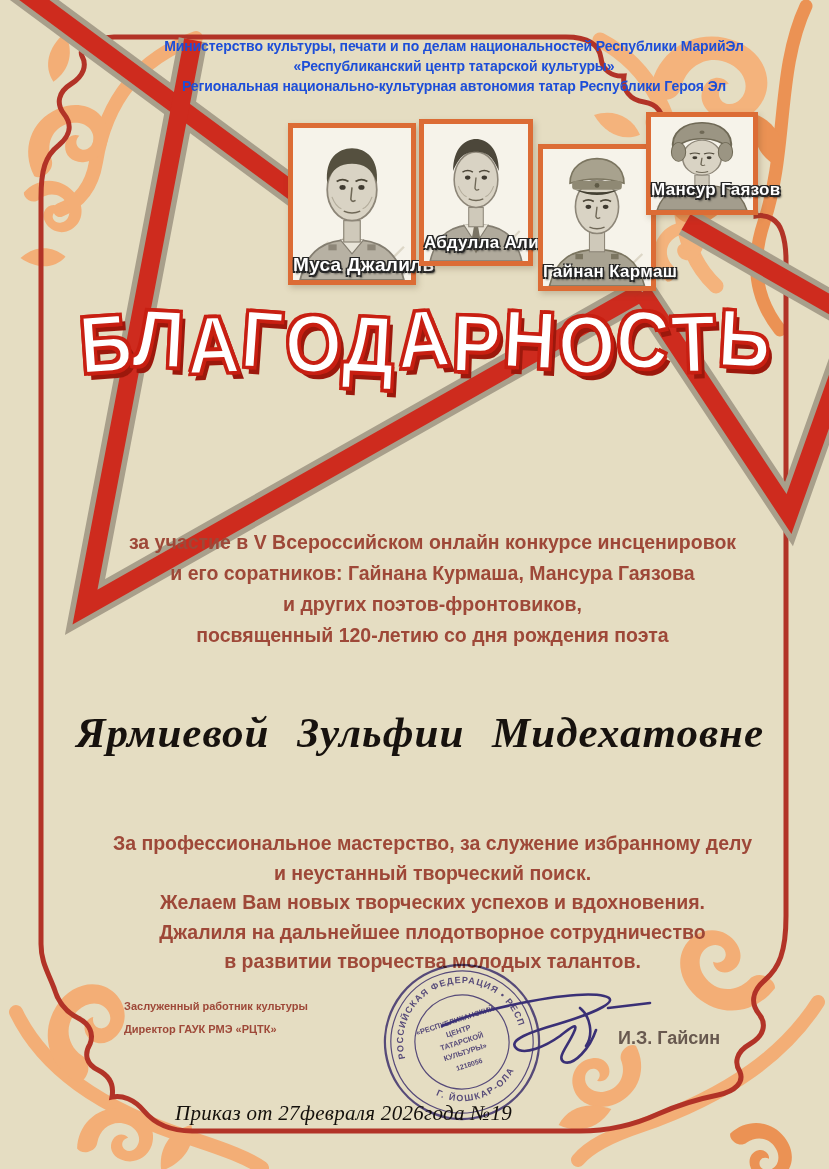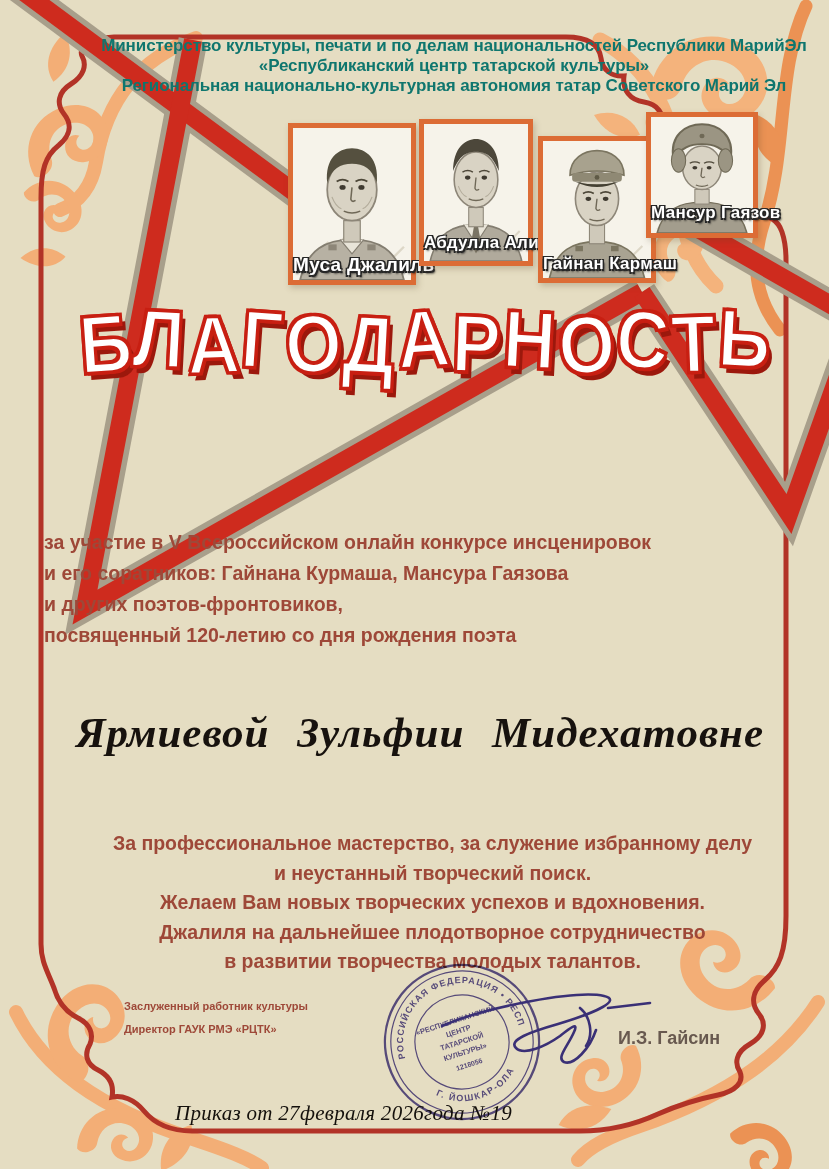--- a/index.html
+++ b/index.html
@@ -5,21 +5,21 @@
   html,body{margin:0;padding:0;background:#777;}
   .page{
     position:relative;width:829px;height:1169px;margin:0 auto;
     background:#e5ddc2;overflow:hidden;
     font-family:"Liberation Sans",sans-serif;
   }
   .decor{position:absolute;inset:0;width:829px;height:1169px;}
   
   .org{
     position:absolute;top:36px;left:88px;width:732px;text-align:center;
-    color:#0f766e;font-weight:bold;font-size:17px;line-height:20px;letter-spacing:-0.1px;
+    color:#1d4ed8;font-weight:bold;font-size:14px;line-height:20px;letter-spacing:-0.1px;
   }
   
   .photo{
     position:absolute;border:5px solid #dc6c35;background:#f6f3ea;
     box-shadow:inset 0 0 0 3px #ffffff, 2px 3px 6px rgba(90,70,40,.25);
     box-sizing:border-box;
   }
   .photo svg{display:block;width:100%;height:100%;}
   .plabel{
     position:absolute;left:0;right:0;text-align:center;color:#fff;font-weight:bold;
@@ -32,21 +32,21 @@
     position:absolute;top:294px;left:40px;right:18px;margin:0;text-align:center;
     font-size:73px;font-weight:bold;color:#fff;letter-spacing:2px;line-height:96px;
   }
   .title span{
     display:inline-block;
     -webkit-text-stroke:2.5px #c81f12;
     text-shadow:-2px -2px 0 #c81f12,2px -2px 0 #c81f12,-2px 2px 0 #c81f12,2px 2px 0 #c81f12,
                  5px 6px 0 #9c180c;
   }
   .citation{
-    position:absolute;top:527px;left:44px;width:745px;margin:0;
+    position:absolute;top:527px;left:60px;width:745px;margin:0;text-align:center;
     color:#9e4838;font-size:19.5px;line-height:31px;font-weight:bold;
   }
   .recipient{
     position:absolute;top:708px;left:0;width:840px;text-align:center;
     font-family:"Liberation Serif",serif;font-style:italic;font-weight:bold;
     font-size:43px;color:#17120e;word-spacing:16px;letter-spacing:1px;
   }
   .message{
     position:absolute;top:829px;left:70px;width:725px;margin:0;text-align:center;
     color:#9e4838;font-size:19.5px;line-height:29.5px;font-weight:bold;
@@ -143,21 +143,21 @@
         <path d="M 193 40 L 85 607 L 642 292"></path>
         <path d="M 642 292 L 789 514 L 858 320"></path>
         <path d="M 686 222 L 892 340"></path>
       </g>
     </g>
   </svg>
 
   <header class="org">
     <div>Министерство культуры, печати и по делам национальностей Республики МарийЭл</div>
     <div>«Республиканский центр татарской культуры»</div>
-    <div>Региональная национально-культурная автономия татар Советского Марий Эл</div>
+    <div>Региональная национально-культурная автономия татар Республики Героя Эл</div>
   </header>
 
   <figure class="photo" style="left:276px;top:111px;width:128px;height:162px;margin:12px">
     <svg viewBox="0 0 100 128" preserveAspectRatio="none">
       <rect width="100" height="128" fill="#f6f3ea"></rect>
       <path d="M6 120 L30 96 M10 126 L44 92 M70 124 L94 100" stroke="#ddd7c7" stroke-width="2"></path>
       <path d="M6 128 C 12 102 28 94 50 94 C 72 94 88 102 94 128 Z" fill="#b7b1a3" stroke="#837d70" stroke-width="1.5"></path>
       <path d="M40 94 L50 106 L60 94" fill="#e8e4d8" stroke="#837d70" stroke-width="1"></path>
       <rect x="43" y="78" width="14" height="18" fill="#cfc9ba" stroke="#8d8678"></rect>
       <ellipse cx="50" cy="52" rx="21" ry="26" fill="#d9d3c4" stroke="#8d8678" stroke-width="1.5"></ellipse>
@@ -185,42 +185,42 @@
       <path d="M28 44 C 28 22 40 14 50 14 C 60 14 72 22 72 44 C 66 30 60 26 50 26 C 40 26 34 30 28 44 Z" fill="#4c473a"></path>
       <ellipse cx="42" cy="50" rx="2.6" ry="2" fill="#3f3a30"></ellipse>
         <ellipse cx="58" cy="50" rx="2.6" ry="2" fill="#3f3a30"></ellipse>
       <path d="M37 45 Q42 42 47 45 M53 45 Q58 42 63 45" stroke="#4d4738" fill="none" stroke-width="1.5"></path>
       <path d="M50 50 L49 60 Q50 63 53 61 M43 70 Q50 73 57 70" stroke="#6f6857" fill="none" stroke-width="1.3"></path>
       <path d="M33 58 q3 8 8 10 M67 58 q-3 8 -8 10" stroke="#b3ac9b" fill="none"></path>
     </svg>
     <figcaption class="plabel" style="bottom:8px;font-size:17px">Абдулла Алиш</figcaption>
   </figure>
 
-  <figure class="photo" style="left:538px;top:136px;width:118px;height:147px;margin:0">
+  <figure class="photo" style="left:538px;top:144px;width:118px;height:147px;margin:0">
     <svg viewBox="0 0 100 128" preserveAspectRatio="none">
       <rect width="100" height="128" fill="#f6f3ea"></rect>
       <path d="M8 122 L34 96 M64 126 L92 98" stroke="#ddd7c7" stroke-width="2"></path>
       <path d="M6 128 C 12 102 28 94 50 94 C 72 94 88 102 94 128 Z" fill="#a9a392" stroke="#7b7560" stroke-width="1.5"></path>
       <rect x="43" y="78" width="14" height="18" fill="#cfc9ba" stroke="#8d8678"></rect>
       <ellipse cx="50" cy="54" rx="20" ry="25" fill="#d9d3c4" stroke="#8d8678" stroke-width="1.5"></ellipse>
       <path d="M25 32 C 25 16 38 9 50 9 C 62 9 75 16 75 32 Q 50 24 25 32 Z" fill="#a8a28e" stroke="#7b7560" stroke-width="1.5"></path>
       <rect x="27" y="30" width="46" height="8" rx="3" fill="#8f8974"></rect>
       <path d="M30 38 Q 50 48 70 38 Q 50 43 30 38 Z" fill="#444032"></path>
       <circle cx="50" cy="34" r="2.2" fill="#5f5a46"></circle>
       <ellipse cx="42" cy="54" rx="2.6" ry="2" fill="#3f3a30"></ellipse>
         <ellipse cx="58" cy="54" rx="2.6" ry="2" fill="#3f3a30"></ellipse>
       <path d="M37 49 Q42 46 47 49 M53 49 Q58 46 63 49" stroke="#4d4738" fill="none" stroke-width="1.5"></path>
       <path d="M50 54 L49 63 Q50 66 53 64 M43 73 Q50 76 57 73" stroke="#6f6857" fill="none" stroke-width="1.3"></path>
       <rect x="30" y="98" width="7" height="5" fill="#7b7560"></rect>
         <rect x="63" y="98" width="7" height="5" fill="#7b7560"></rect>
     </svg>
     <figcaption class="plabel" style="bottom:4px;font-size:17px">Гайнан Кармаш</figcaption>
   </figure>
 
-  <figure class="photo" style="left:646px;top:112px;width:112px;height:126px;margin:0">
+  <figure class="photo" style="left:646px;top:112px;width:112px;height:103px;margin:0">
     <svg viewBox="0 0 100 128" preserveAspectRatio="none">
       <rect width="100" height="128" fill="#f6f3ea"></rect>
       <path d="M6 124 L30 100 M68 126 L94 100" stroke="#ddd7c7" stroke-width="2"></path>
       <path d="M6 128 C 12 102 28 94 50 94 C 72 94 88 102 94 128 Z" fill="#a39d8d" stroke="#766f5c" stroke-width="1.5"></path>
       <rect x="43" y="80" width="14" height="16" fill="#cfc9ba" stroke="#8d8678"></rect>
       <ellipse cx="50" cy="56" rx="19" ry="24" fill="#d9d3c4" stroke="#8d8678" stroke-width="1.5"></ellipse>
       <path d="M22 46 C 18 20 34 8 50 8 C 66 8 82 20 78 46 C 70 34 62 30 50 30 C 38 30 30 34 22 46 Z" fill="#9b9583" stroke="#6f6956" stroke-width="2"></path>
       <ellipse cx="27" cy="48" rx="7" ry="13" fill="#9b9583" stroke="#6f6956"></ellipse>
       <ellipse cx="73" cy="48" rx="7" ry="13" fill="#9b9583" stroke="#6f6956"></ellipse>
       <circle cx="50" cy="21" r="2.5" fill="#6f6956"></circle>

